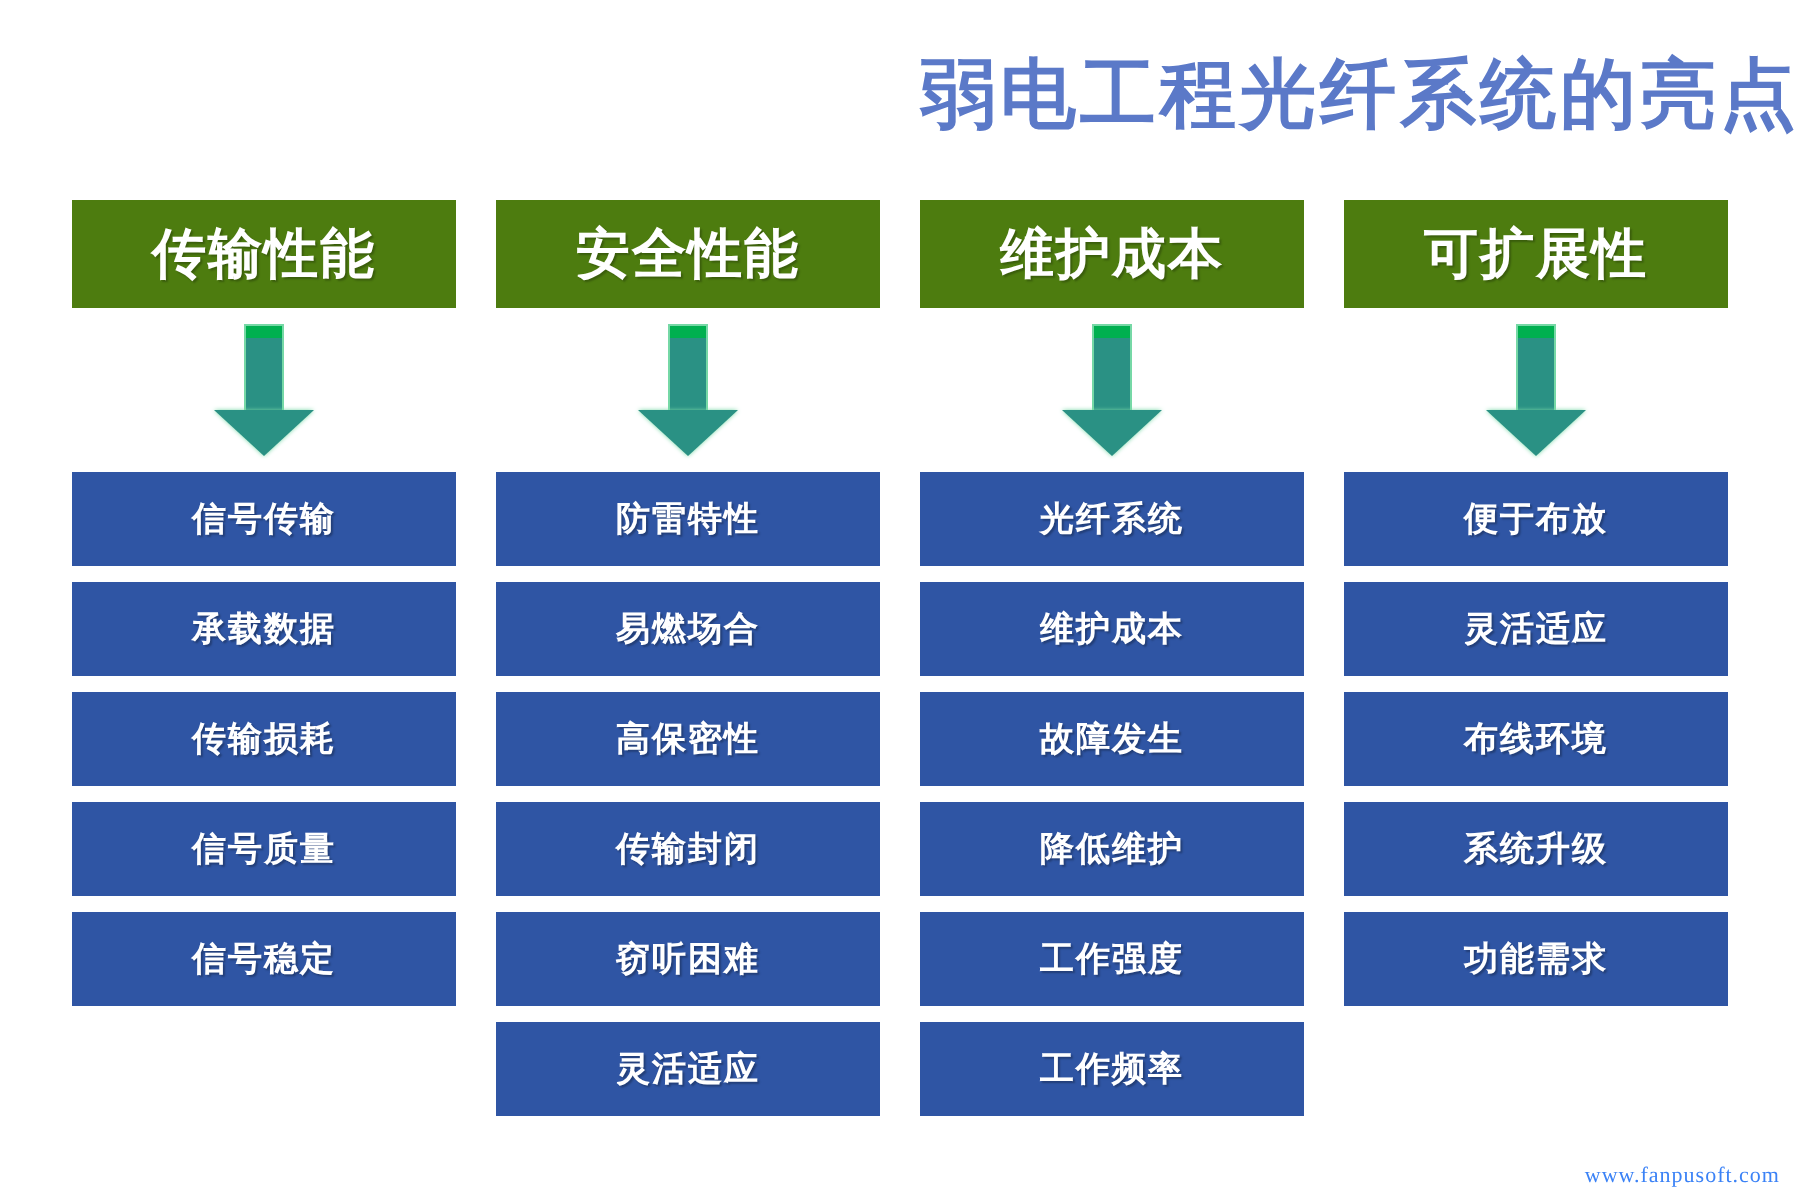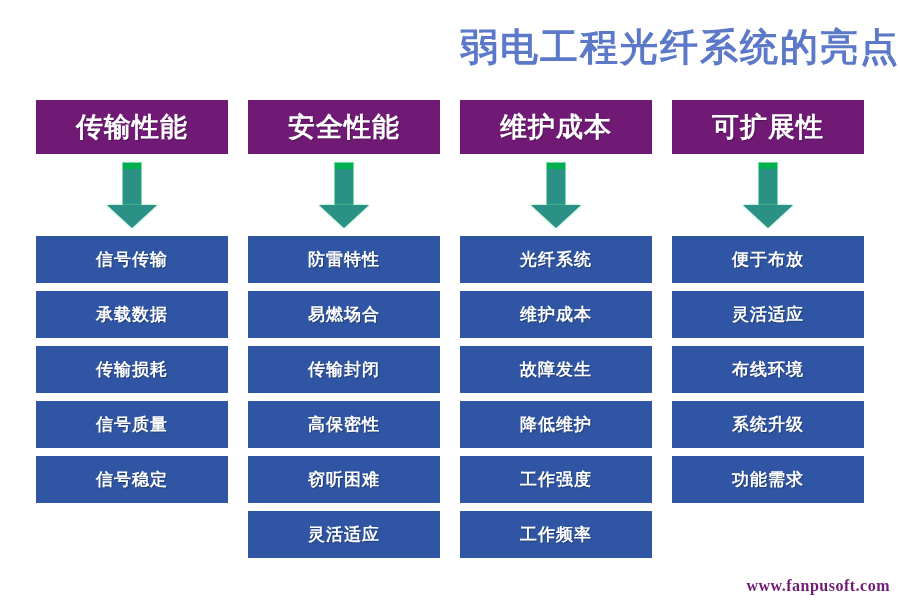--- a/index.html
+++ b/index.html
@@ -48,21 +48,21 @@
 
   .column {
     width: 192px;
     display: flex;
     flex-direction: column;
   }
 
   
   .col-header {
     height: 54px;
-    background: #701a75;
+    background: #4d7c0f;
     color: #ffffff;
     display: flex;
     align-items: center;
     justify-content: center;
     font-size: 27px;
     font-weight: bold;
     letter-spacing: 1px;
     text-shadow: 1px 1px 1px rgba(0,0,0,0.25);
     white-space: nowrap;
   }
@@ -162,23 +162,23 @@
   .logo-text {
     font-size: 24px;
     font-weight: bold;
     color: #5B79C8;
     letter-spacing: 0px;
     white-space: nowrap;
   }
 
   .logo-url {
     margin-top: 2px;
-    font-size: 16px;
-    font-weight: bold;
-    color: #701a75;
+    font-size: 11px;
+    font-weight: normal;
+    color: #3b82f6;
     letter-spacing: 0.5px;
     white-space: nowrap;
   }
 </style>
 </head>
 <body>
 
 <div id="canvas">
 
   <div class="page-title">弱电工程光纤系统的亮点</div>
@@ -208,22 +208,22 @@
       <div class="arrow-wrap">
         <div class="arrow">
           <div class="shaft"></div>
           <div class="cap"></div>
           <div class="head"></div>
         </div>
       </div>
       <div class="items">
         <div class="item">防雷特性</div>
         <div class="item">易燃场合</div>
+        <div class="item">高保密性</div>
         <div class="item">传输封闭</div>
-        <div class="item">高保密性</div>
         <div class="item">窃听困难</div>
         <div class="item">灵活适应</div>
       </div>
     </div>
 
     <div class="column">
       <div class="col-header">维护成本</div>
       <div class="arrow-wrap">
         <div class="arrow">
           <div class="shaft"></div>

